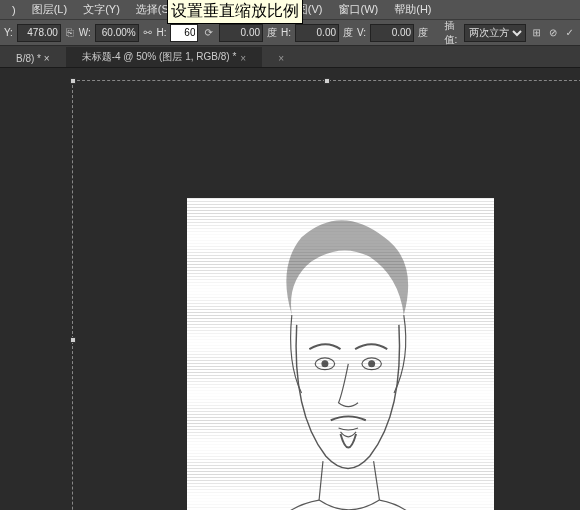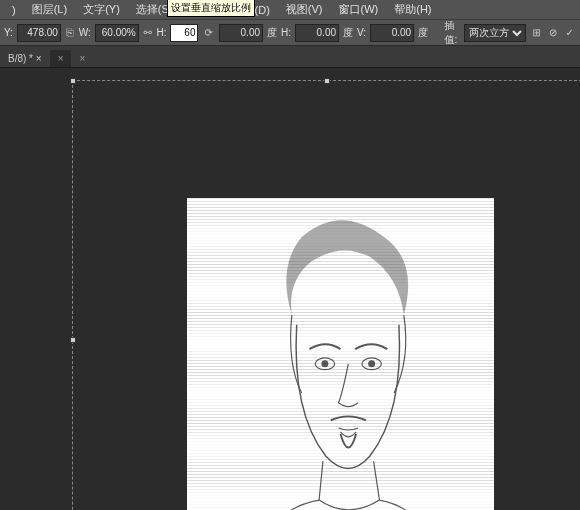--- a/index.html
+++ b/index.html
@@ -62,34 +62,34 @@
   }
   .tabbar {
     height: 22px;
     background: #3a3a3a;
     display: flex;
     align-items: flex-end;
     font-size: 10px;
     border-bottom: 1px solid #1a1a1a;
   }
   .tab {
-    padding: 3px 8px;
+    padding: 3px 16px;
     background: #3a3a3a;
     color: #ccc;
     position: relative;
     white-space: nowrap;
     display: flex; align-items: flex-end; gap: 4px;
   }
   .tab .x { font-size: 10px; color: #999; }
   .tooltip {
     position: absolute;
     background: #ffffe1;
     color: #000;
     border: 1px solid #000;
-    font-size: 10px;
+    font-size: 16px;
     padding: 1px 3px;
     z-index: 100;
   }
   .canvas {
     position: absolute;
     top: 68px; left: 0; right: 0; bottom: 0;
     background: #2b2b2b;
   }
   .transform-box {
     position: absolute;
@@ -166,20 +166,21 @@
   <span class="iconbtn">⊞</span>
   <span class="iconbtn">⊘</span>
   <span class="iconbtn">✓</span>
 </div>
 
 <div class="tabbar">
   <div class="tab">
     <span>B/8) * ×</span>
   </div>
   <div class="tab" style="background:#2b2b2b">
+    <span>未标题-4 @ 50% (图层 1, RGB/8) *</span>
     <span class="x">×</span>
   </div>
   <div class="tab">
     <span class="x">×</span>
   </div>
   <div class="tooltip" style="left:167px; top:-1px;">设置垂直缩放比例</div>
 </div>
 
 <div class="canvas">
   <div class="transform-box">

